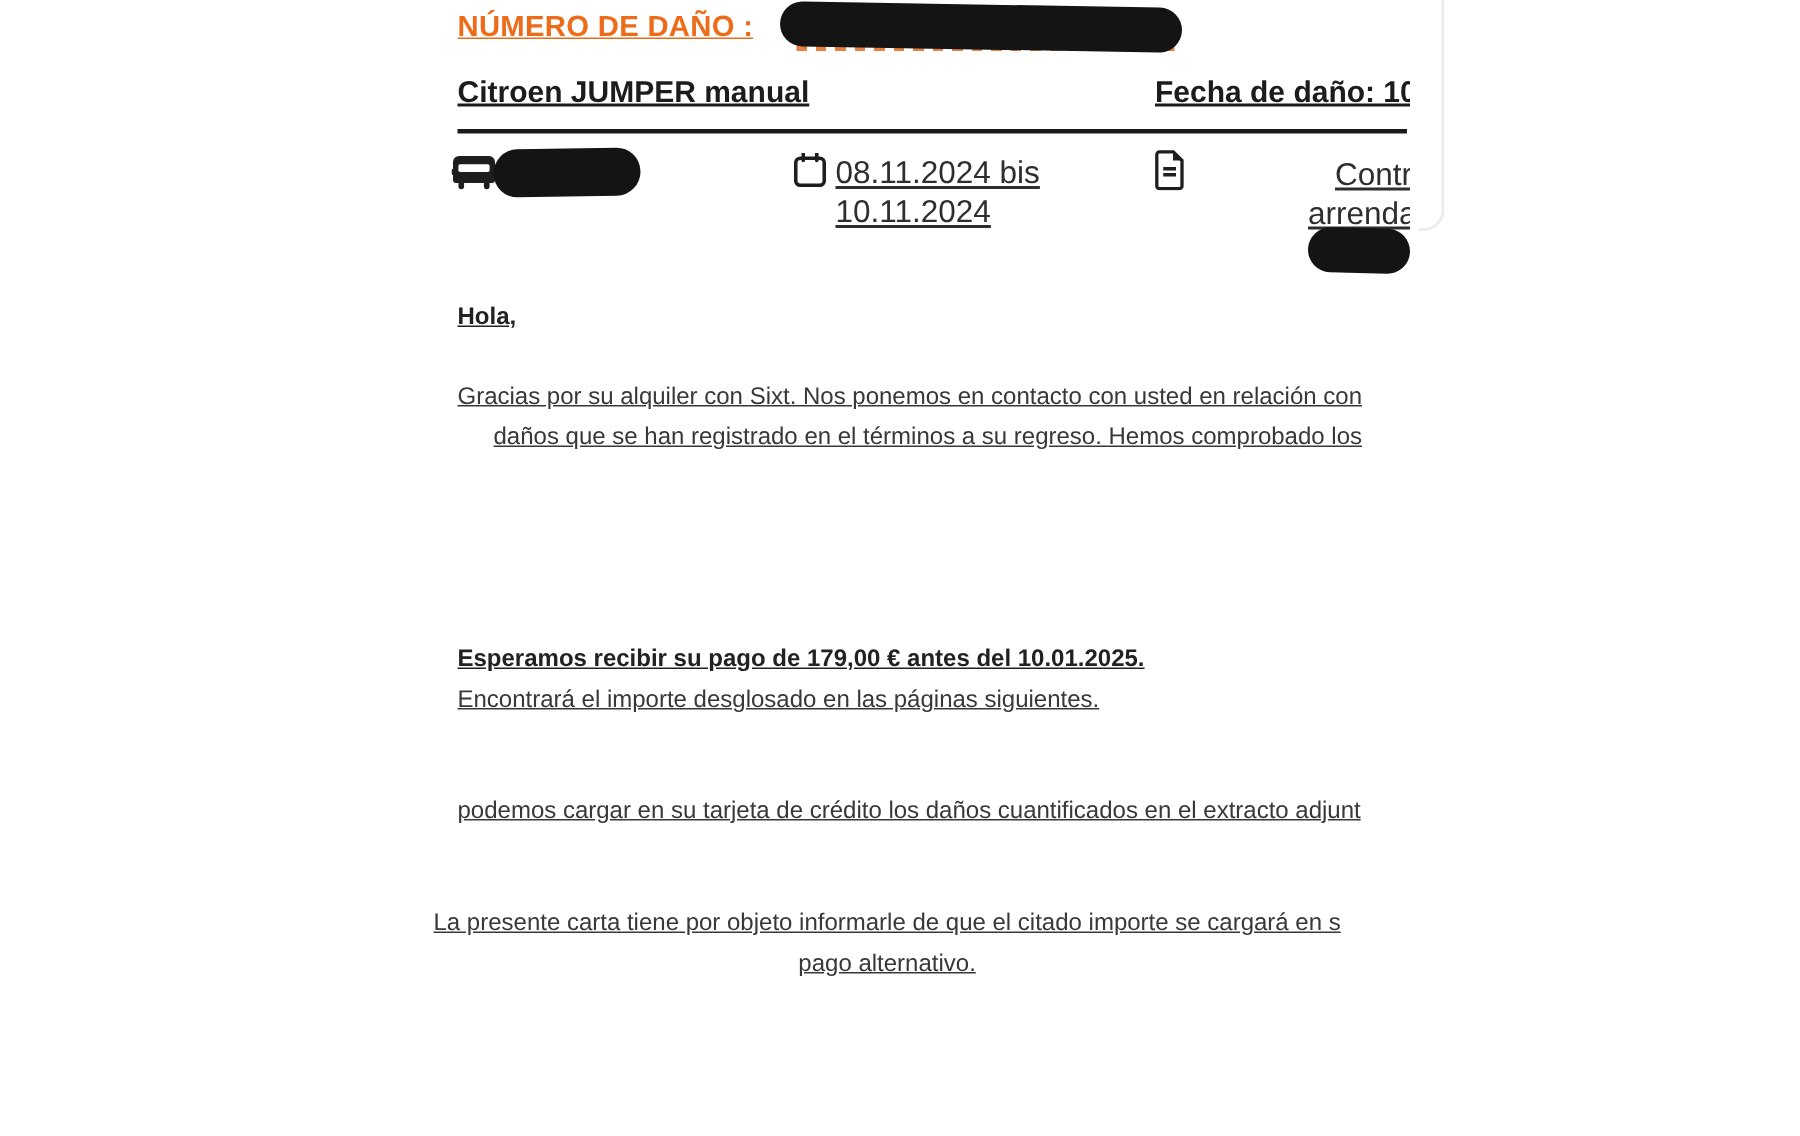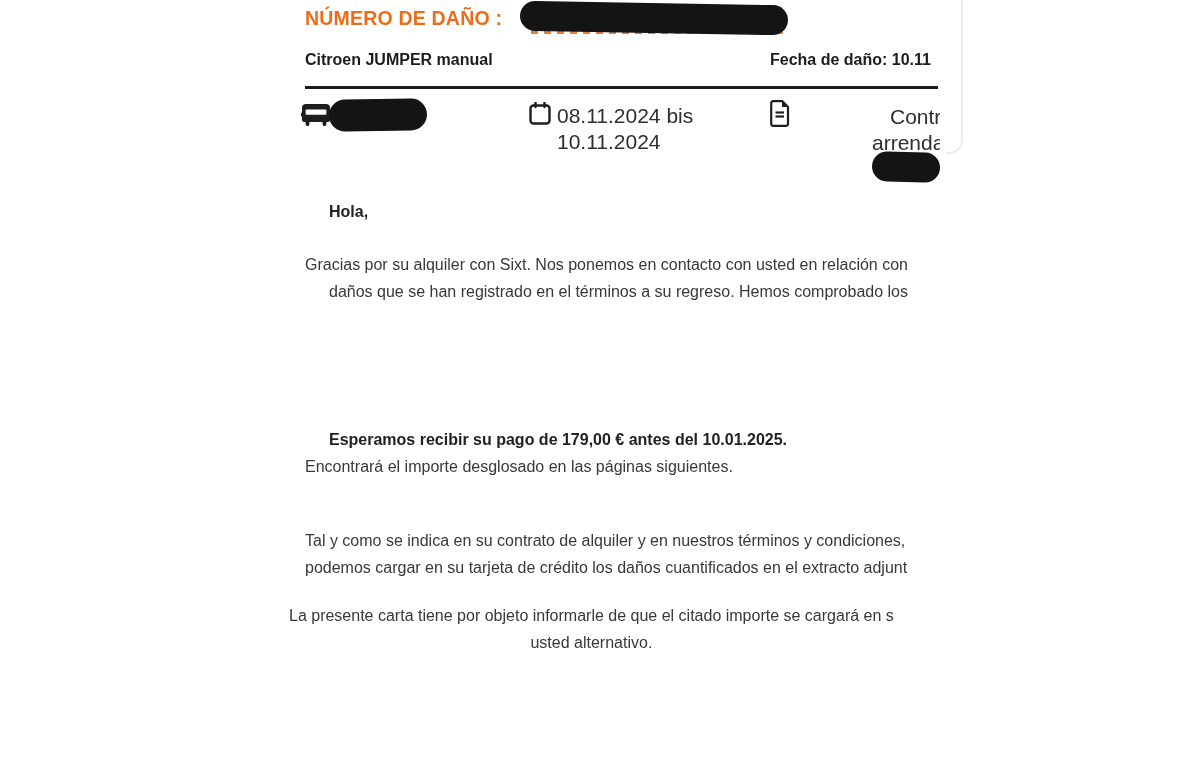--- a/index.html
+++ b/index.html
@@ -13,30 +13,30 @@
     color: #383838;
   }
   
   .doc-clip {
     position: absolute;
     left: 0; top: 0;
     width: 940px;
     height: 757px;
     overflow: hidden;
   }
-  .abs { position: absolute; white-space: nowrap; }
+  .abs { position: absolute; white-space: nowrap; text-decoration: underline; }
   .title {
     font-size: 19.5px;
     font-weight: bold;
     letter-spacing: 0.2px;
   }
-  .subtitle { font-size: 16px; font-weight: bold; color: #1c1c1c; }
+  .subtitle { font-size: 20px; font-weight: bold; color: #1c1c1c; }
   .rule { position: absolute; background: #1b1b1b; }
   .body-txt { font-size: 16px; color: #383838; }
-  .body-bold { font-size: 16px; font-weight: bold; color: #222222; margin-left: 24px; }
+  .body-bold { font-size: 16px; font-weight: bold; color: #222222; }
   .line { height: 27px; line-height: 27px; white-space: nowrap; }
   .info-txt { font-size: 21px; color: #2e2e2e; line-height: 26px; }
   .redaction {
     position: absolute;
     background: #141414;
   }
   .remnants {
     position: absolute;
     height: 5px;
     opacity: 0.85;
@@ -112,26 +112,25 @@
 
     <div class="abs body-txt" style="left:305px; top:251px;text-align:right;">
       <div class="line">Gracias por su alquiler con Sixt. Nos ponemos en contacto con usted en relación con</div>
       <div class="line">daños que se han registrado en el términos a su regreso. Hemos comprobado los</div>
     </div>
 
     <div class="abs body-bold" style="left:305px; top:431px;">Esperamos recibir su pago de 179,00 € antes del 10.01.2025.</div>
     <div class="abs body-txt" style="left:305px; top:458px;">Encontrará el importe desglosado en las páginas siguientes.</div>
 
     <div class="abs body-txt" style="left:305px; top:527px;">
-      <div class="line">Tal y como se indica en su contrato de alquiler y en nuestros términos y condiciones,</div>
       <div class="line">podemos cargar en su tarjeta de crédito los daños cuantificados en el extracto adjunt</div>
     </div>
 
     <div class="abs body-txt" style="left:289px; top:602px;text-align:center;">
       <div class="line">La presente carta tiene por objeto informarle de que el citado importe se cargará en s</div>
-      <div class="line">usted alternativo.</div>
+      <div class="line">pago alternativo.</div>
     </div>
 
   </div>
 
   <div class="panel-edge"></div>
 
 </div>
 
 </body></html>

